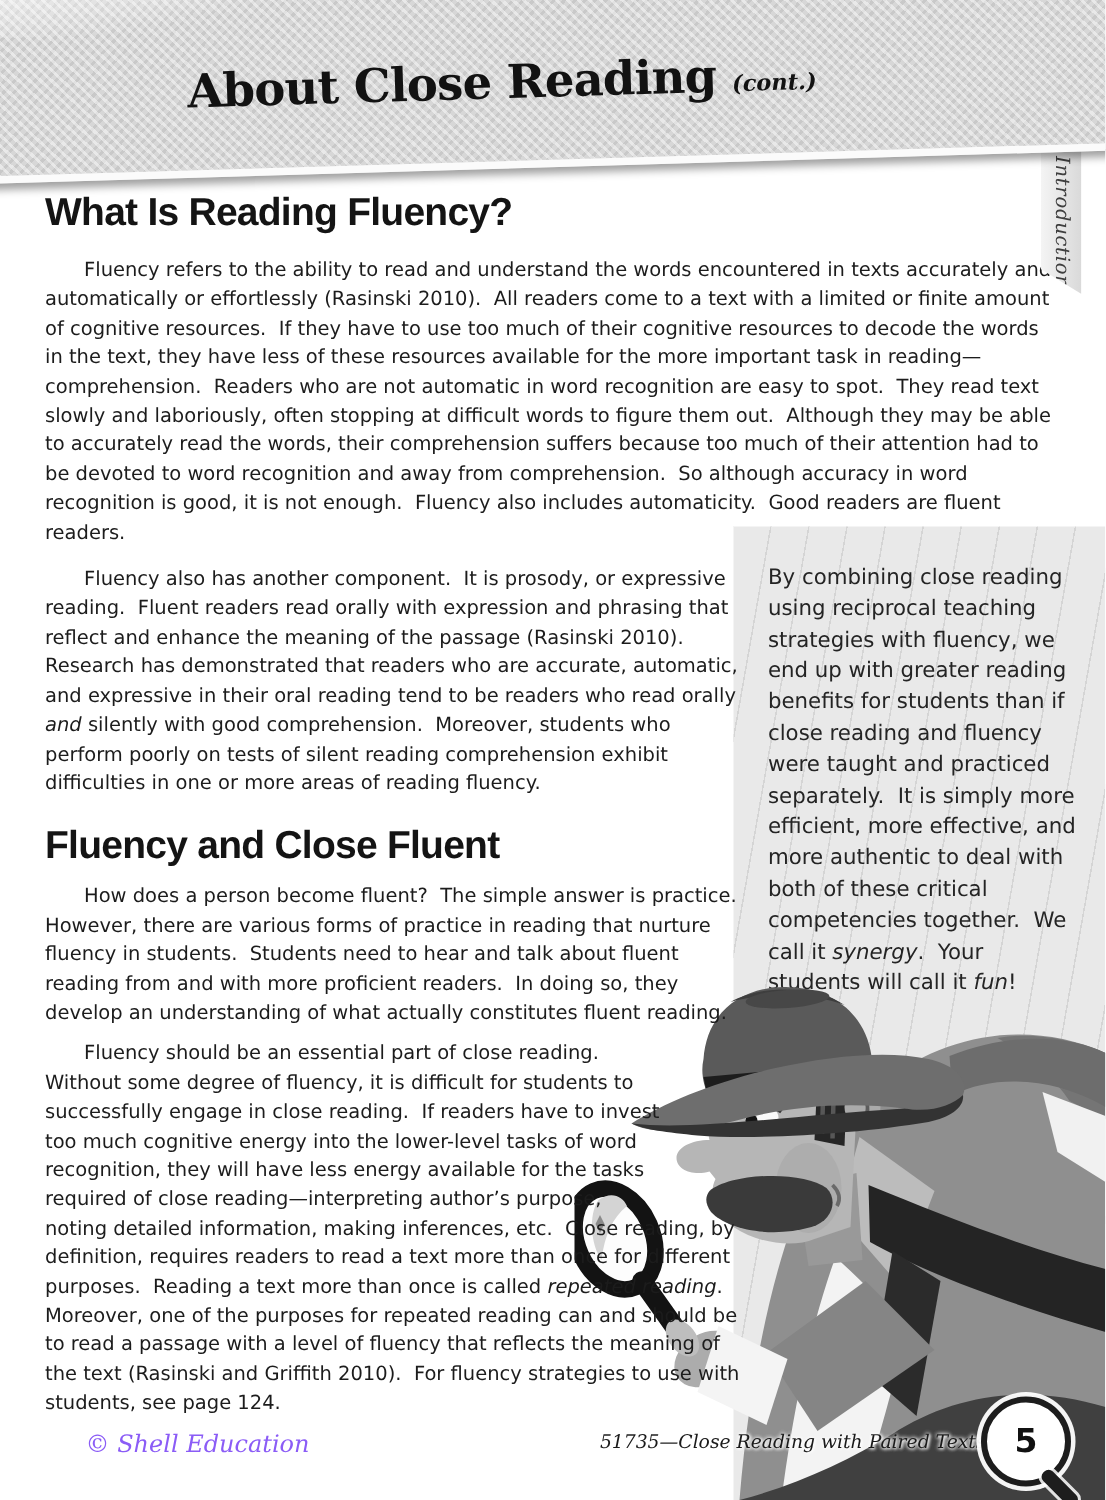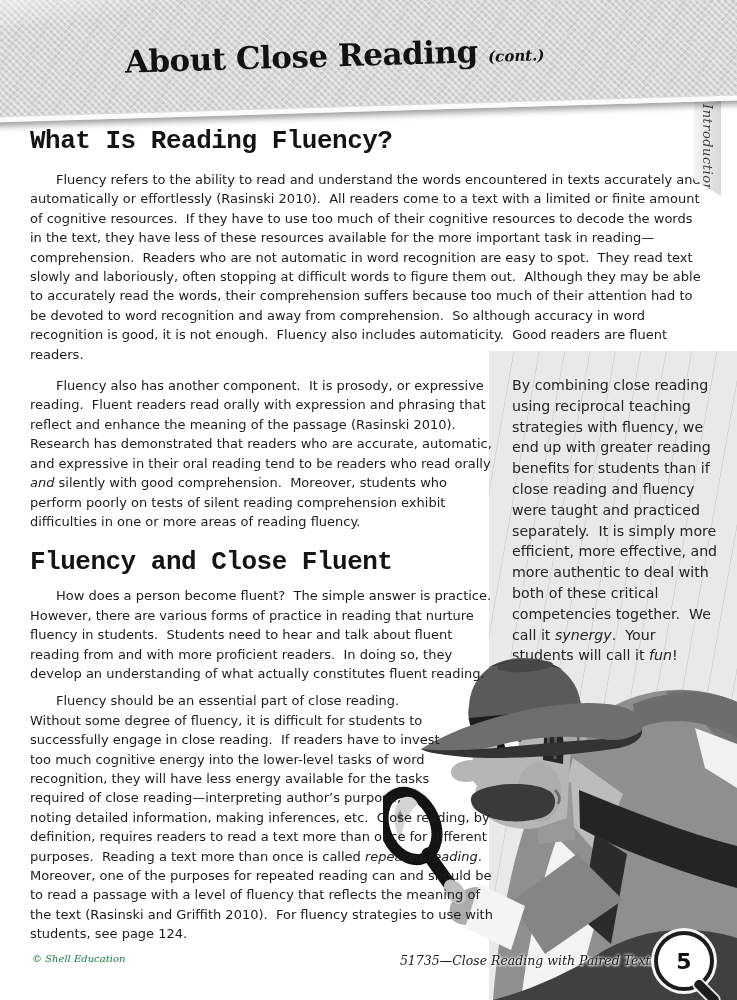--- a/index.html
+++ b/index.html
@@ -50,41 +50,41 @@
       #e9e9e9;
   }
   .sidebar-text{
     margin:0; padding:24px 18px 0 23px;
     font-size:14.2px; line-height:20.8px; color:#242424;
     white-space:pre-wrap;
   }
   
   .content{ position:absolute; left:30px; top:126px; width:672px; z-index:3; }
   .content h2{
-    margin:0; font-family:Liberation Mono, monospace; font-weight:700;
+    margin:0; font-family:Liberation Sans, sans-serif; font-weight:700;
     font-size:26px; color:#141414; letter-spacing:-0.5px;
   }
   .content p{
     margin:0; font-size:13px; line-height:19.4px; color:#1c1c1c;
     text-indent:26px; white-space:pre-wrap;
   }
   .p-full{ margin-top:14px !important; }
   .narrow{ width:468px; }
   .narrow .p2{ margin-top:12px !important; }
   .narrow h2{ margin-top:16px !important; }
   .narrow .p3{ margin-top:9px !important; }
   .narrow .p4{ margin-top:8px !important; }
   .float-spacer{ float:right; width:58px; height:100px; }
   
   .detective{ position:absolute; left:383px; top:642px; z-index:2; }
   
   .footer{ position:absolute; left:0; right:0; top:953px; z-index:7; }
   .copyright{
-    position:absolute; left:32px; top:0;
-    font-family:"DejaVu Serif", serif; font-style:italic; font-size:10px; color:#15803d;
+    position:absolute; left:57px; top:0;
+    font-family:"DejaVu Serif", serif; font-style:italic; font-size:16px; color:#8b5cf6;
   }
   .book-id{
     position:absolute; right:80px; top:0; white-space:nowrap;
     font-family:"DejaVu Serif", serif; font-style:italic; font-size:12.5px; color:#1a1a1a;
     text-shadow:0 0 3px #fff, 0 0 3px #fff, 1px 1px 2px #fff;
   }
   
   .page-num{ position:absolute; left:654px; top:931px; z-index:8; }
   .page-num-circle{
     display:flex; align-items:center; justify-content:center;

